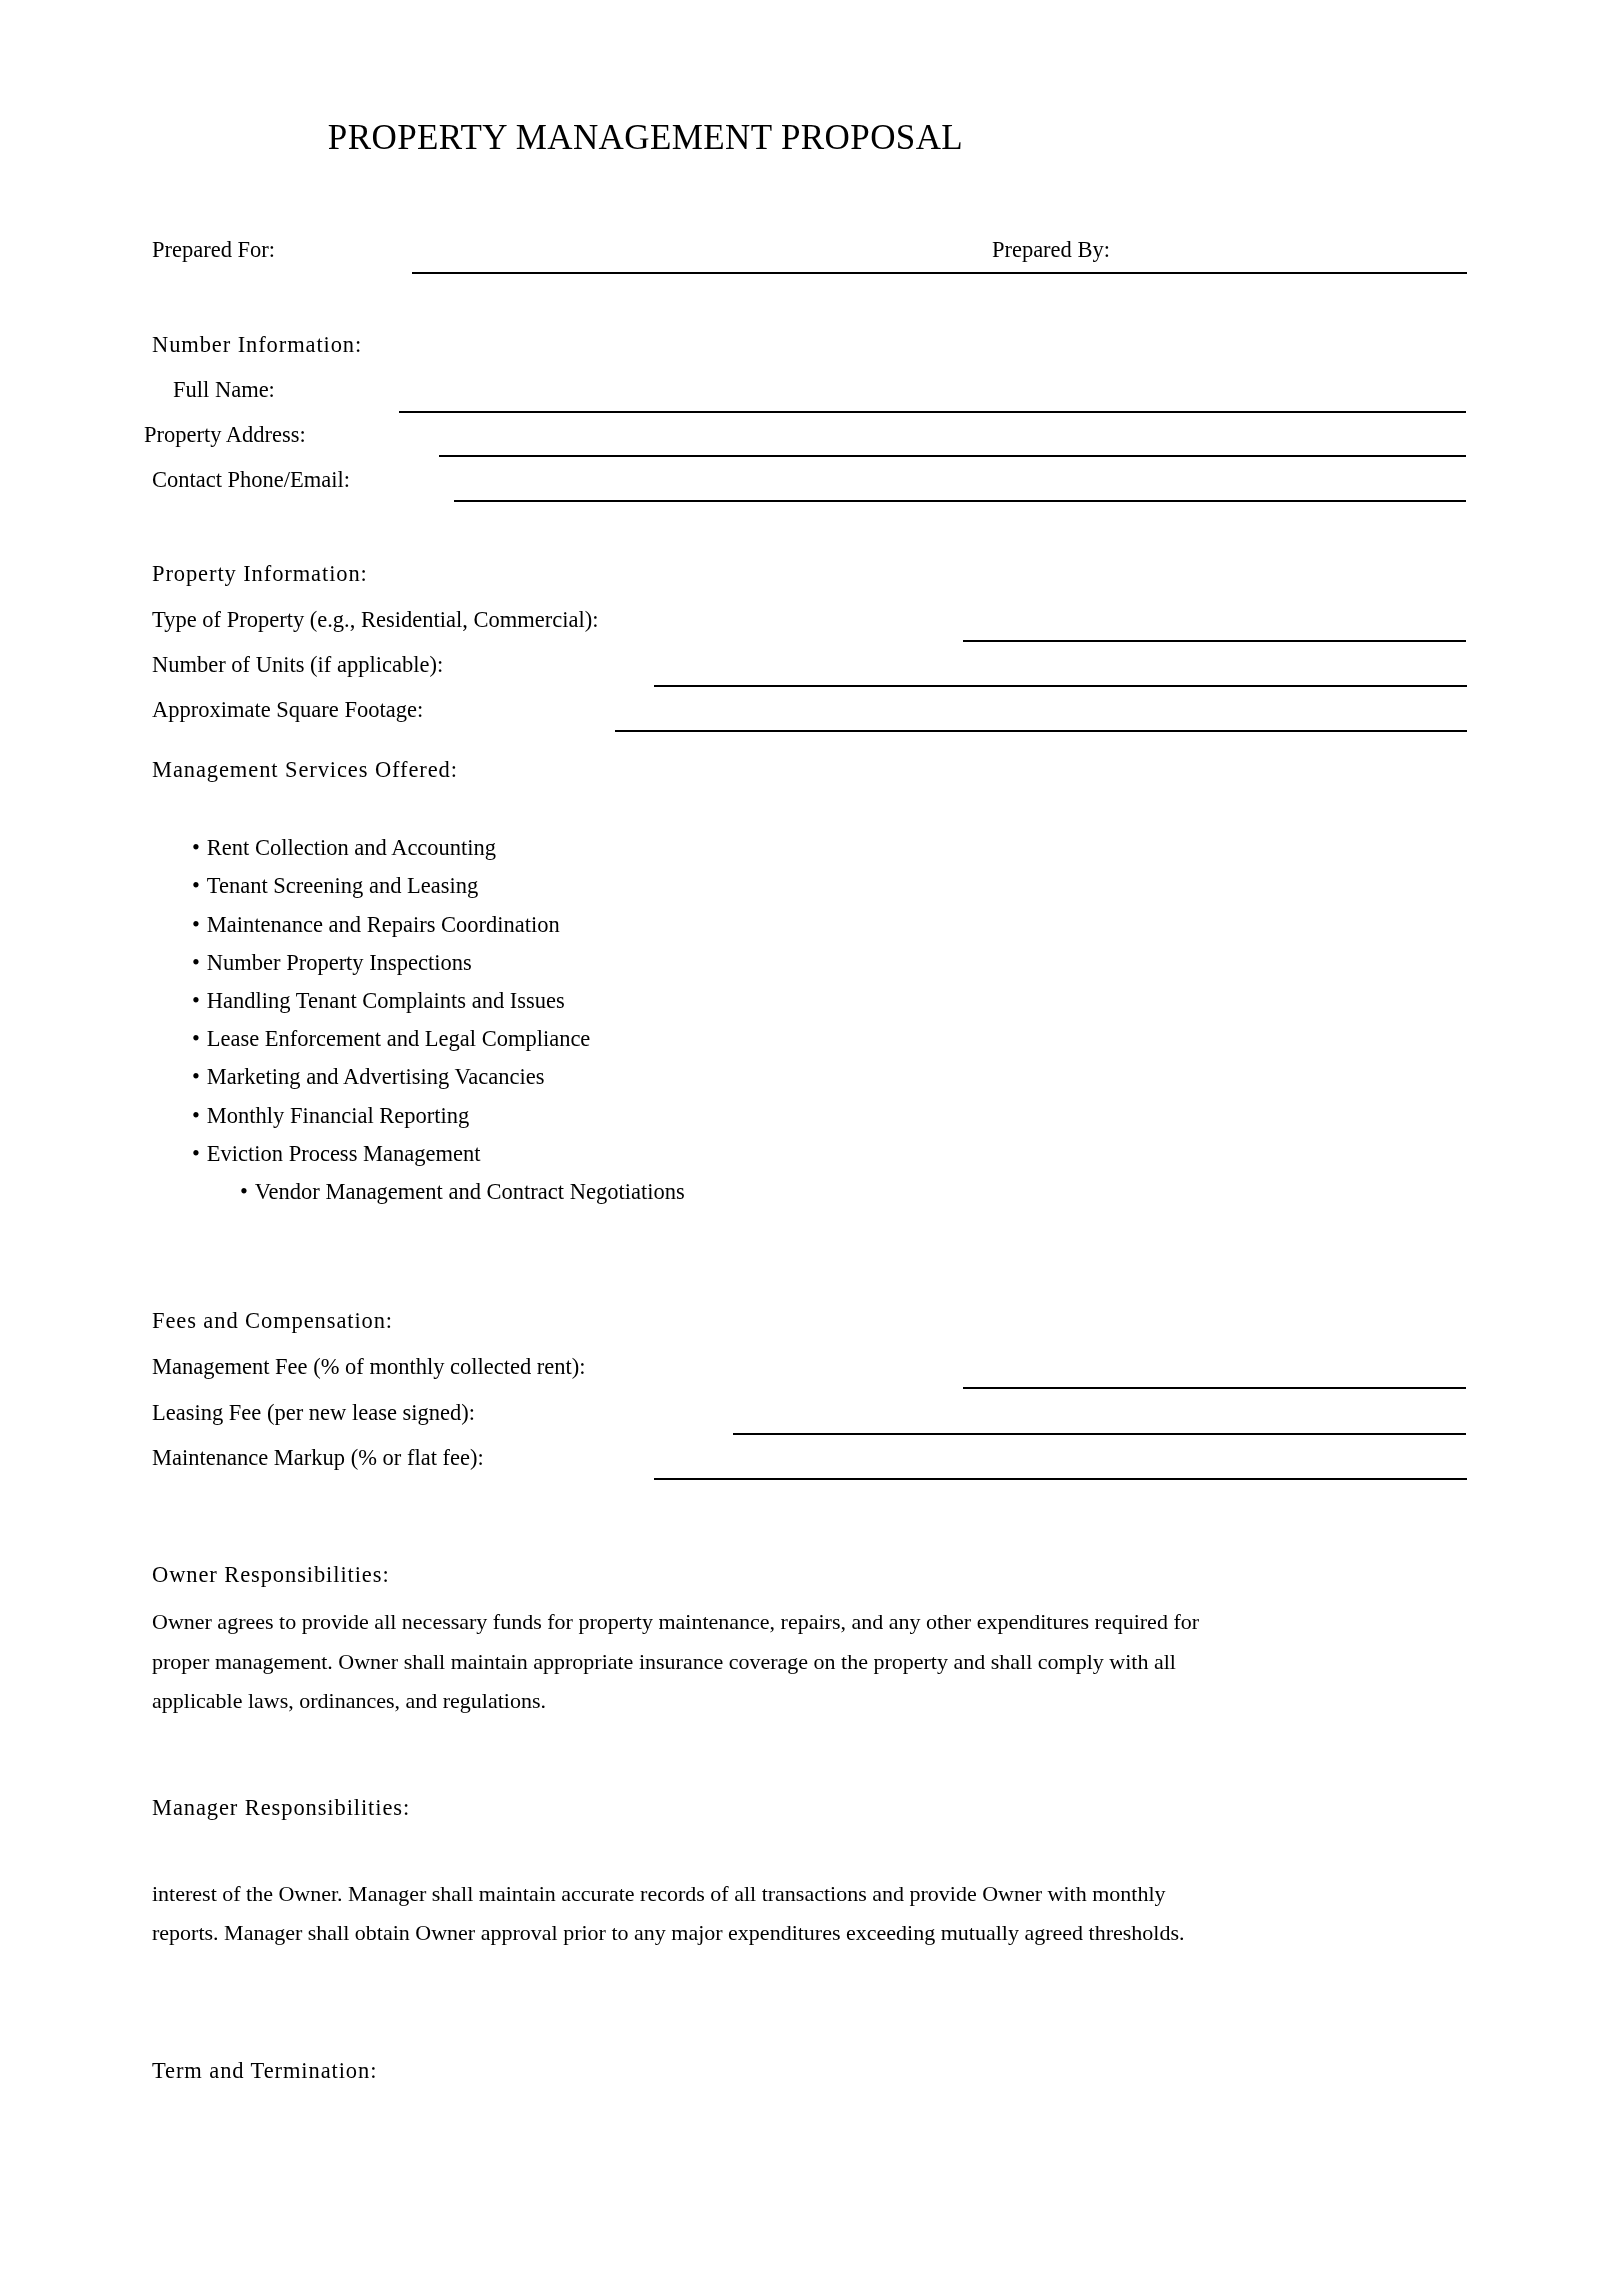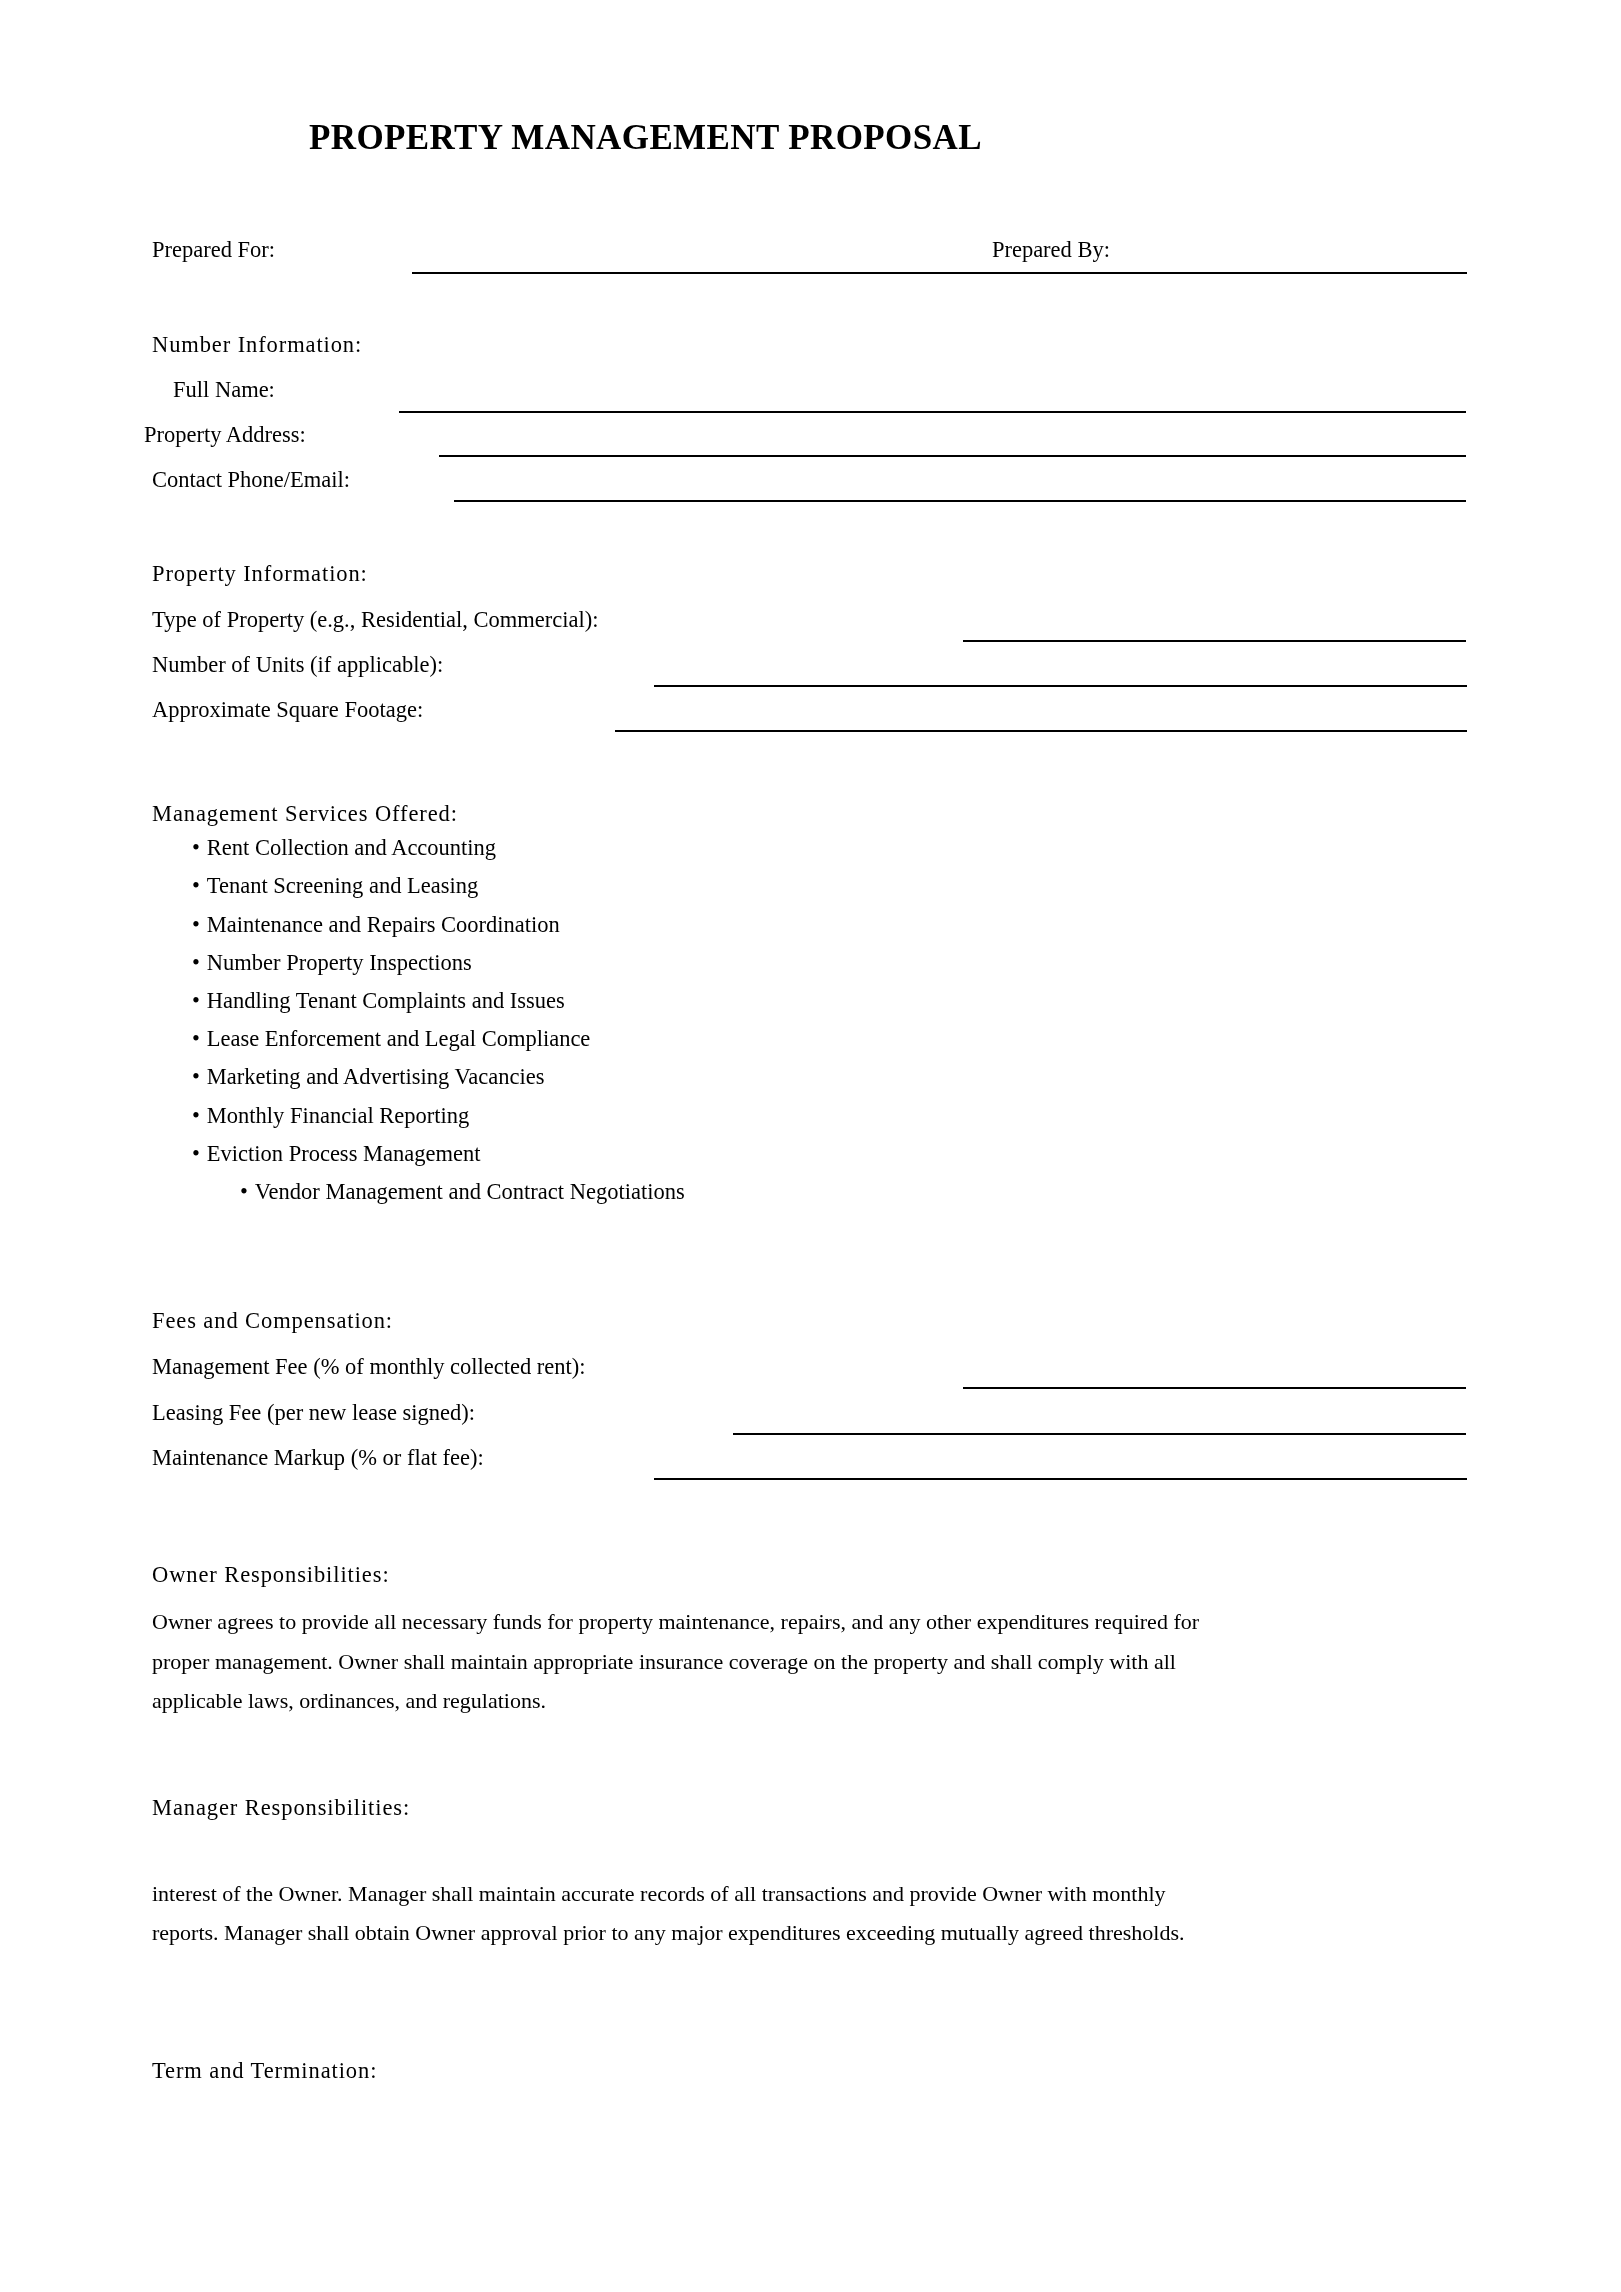--- a/index.html
+++ b/index.html
@@ -26,21 +26,21 @@
 
   
   .doc-title {
     position: absolute;
     left: 0;
     top: 116px;
     width: 1291px;
     text-align: center;
     font-size: 35px;
     line-height: 43px;
-    font-weight: 700;
+    font-weight: 400;
     letter-spacing: 0.4px;
     white-space: nowrap;
   }
 
   
   .txt {
     position: absolute;
     font-size: 22.5px;
     line-height: 29px;
     white-space: nowrap;
@@ -91,21 +91,21 @@
 
   <div class="txt" style="left:152px; top:605px;">Type of Property (e.g., Residential, Commercial):</div>
   <div class="rule" style="left:963px; top:640px; width:503px;"></div>
 
   <div class="txt" style="left:152px; top:650px;">Number of Units (if applicable):</div>
   <div class="rule" style="left:654px; top:685px; width:813px;"></div>
 
   <div class="txt" style="left:152px; top:695px;">Approximate Square Footage:</div>
   <div class="rule" style="left:615px; top:730px; width:852px;"></div>
 
-  <div class="txt heading" style="left:152px; top:799px;">Management Services Offered:</div>
+  <div class="txt heading" style="left:152px; top:755px;">Management Services Offered:</div>
 
   <div class="bullet" style="left:192px; top:833px;">
     <span class="dot">•</span><span>Rent Collection and Accounting</span>
   </div>
   <div class="bullet" style="left:192px; top:871px;">
     <span class="dot">•</span><span>Tenant Screening and Leasing</span>
   </div>
   <div class="bullet" style="left:192px; top:910px;">
     <span class="dot">•</span><span>Maintenance and Repairs Coordination</span>
   </div>

